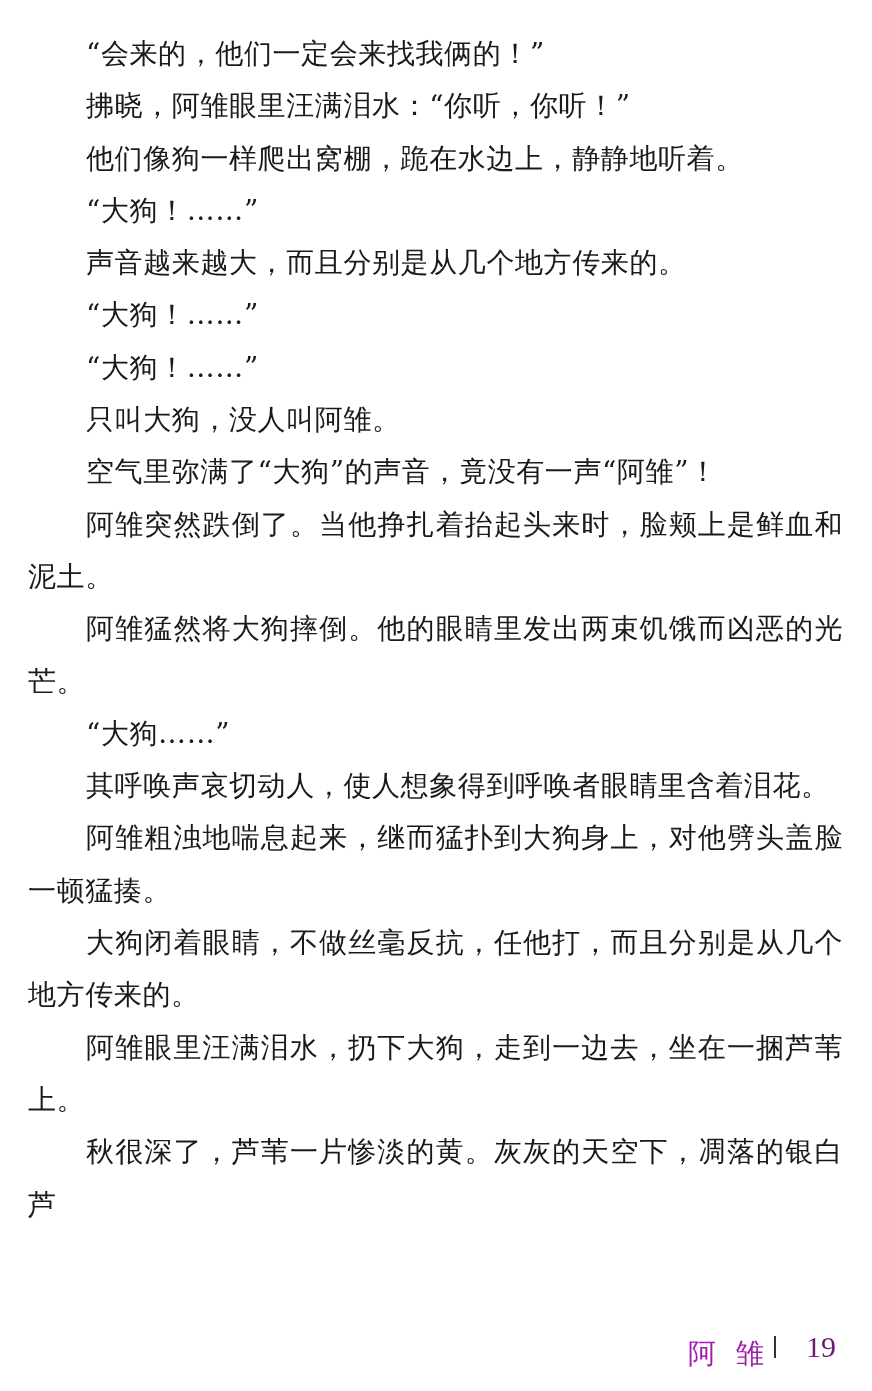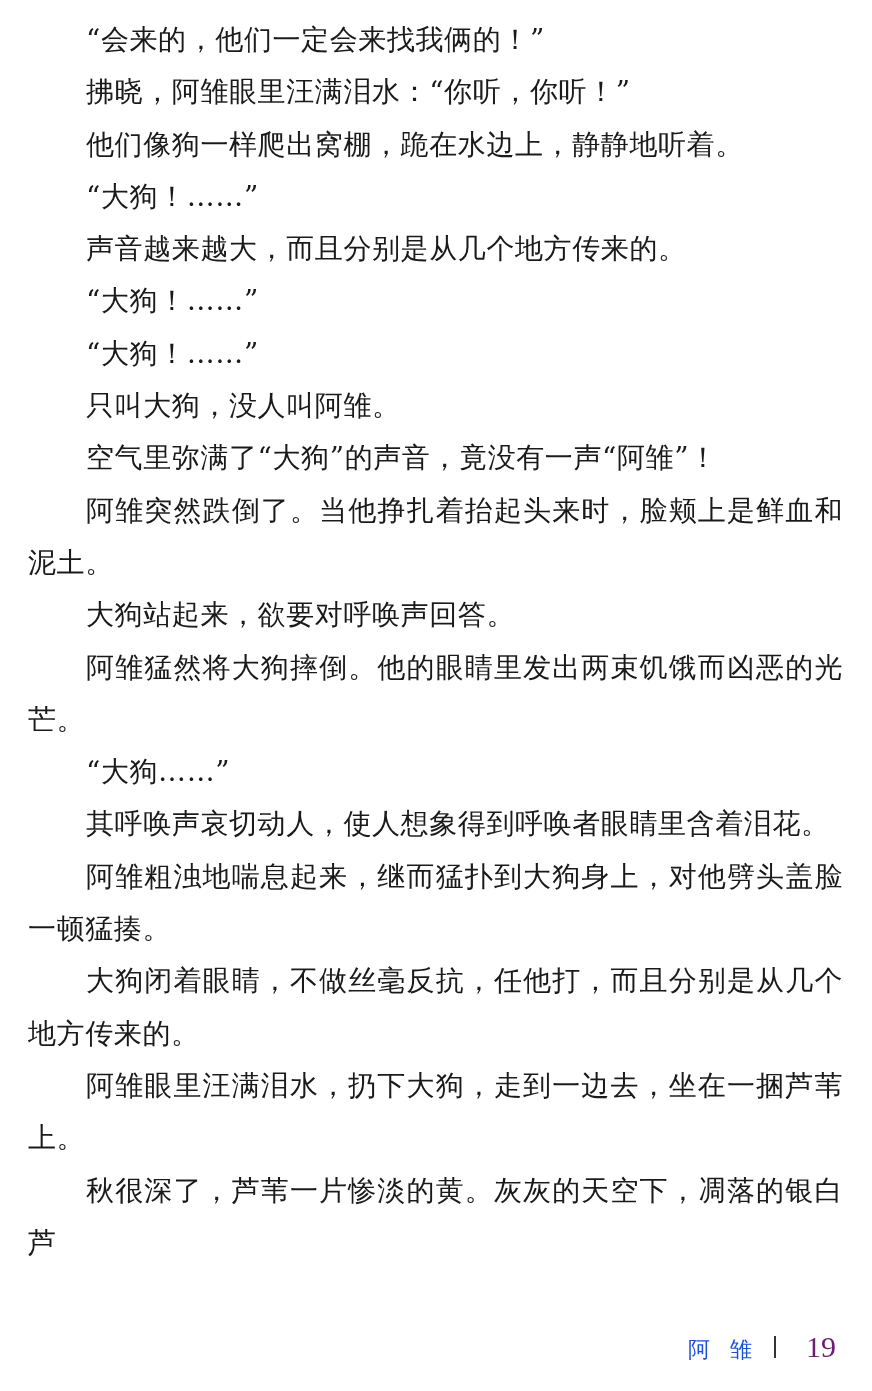--- a/index.html
+++ b/index.html
@@ -2,37 +2,37 @@
 <html><head>
 <meta charset="utf-8">
 <style>
   html, body { margin: 0; padding: 0; background: #ffffff; }
   body {
     width: 872px; height: 1391px; position: relative; overflow: hidden;
     font-family: "DejaVu Serif", "Liberation Serif", serif;
     color: #1a1a1a;
   }
   .page-body {
-    position: absolute; left: 28px; top: 14px; width: 815px;
+    position: absolute; left: 28px; top: 28px; width: 815px;
   }
   .para {
     font-size: 28px;
     line-height: 52.3px;
     margin: 0;
     text-indent: 58px;
     letter-spacing: 0.6px;
     text-align: justify;
     white-space: normal;
   }
   .footer {
     position: absolute; top: 1330px; left: 0; width: 872px; height: 40px;
   }
   .footer-title {
     position: absolute; left: 688px; top: 5px;
-    font-size: 22px; letter-spacing: 20px; color: #1d4ed8;
+    font-size: 28px; letter-spacing: 20px; color: #a21caf;
     font-family: "DejaVu Sans", "Liberation Sans", sans-serif;
   }
   .footer-sep {
     position: absolute; left: 774px; top: 6px; width: 2px; height: 22px; background: #333;
   }
   .footer-num {
     position: absolute; left: 806px; top: 0px;
     font-size: 30px; color: #701a75;
     font-family: "Liberation Serif", serif;
   }
@@ -44,21 +44,20 @@
   <p class="para">“会来的，他们一定会来找我俩的！”</p>
   <p class="para">拂晓，阿雏眼里汪满泪水：“你听，你听！”</p>
   <p class="para">他们像狗一样爬出窝棚，跪在水边上，静静地听着。</p>
   <p class="para">“大狗！……”</p>
   <p class="para">声音越来越大，而且分别是从几个地方传来的。</p>
   <p class="para">“大狗！……”</p>
   <p class="para">“大狗！……”</p>
   <p class="para">只叫大狗，没人叫阿雏。</p>
   <p class="para">空气里弥满了“大狗”的声音，竟没有一声“阿雏”！</p>
   <p class="para">阿雏突然跌倒了。当他挣扎着抬起头来时，脸颊上是鲜血和泥土。</p>
-  <p class="para">大狗站起来，欲要对呼唤声回答。</p>
   <p class="para">阿雏猛然将大狗摔倒。他的眼睛里发出两束饥饿而凶恶的光芒。</p>
   <p class="para">“大狗……”</p>
   <p class="para">其呼唤声哀切动人，使人想象得到呼唤者眼睛里含着泪花。</p>
   <p class="para">阿雏粗浊地喘息起来，继而猛扑到大狗身上，对他劈头盖脸一顿猛揍。</p>
   <p class="para">大狗闭着眼睛，不做丝毫反抗，任他打，而且分别是从几个地方传来的。</p>
   <p class="para">阿雏眼里汪满泪水，扔下大狗，走到一边去，坐在一捆芦苇上。</p>
   <p class="para">秋很深了，芦苇一片惨淡的黄。灰灰的天空下，凋落的银白芦</p>
 </div>
 
 <div class="footer">

